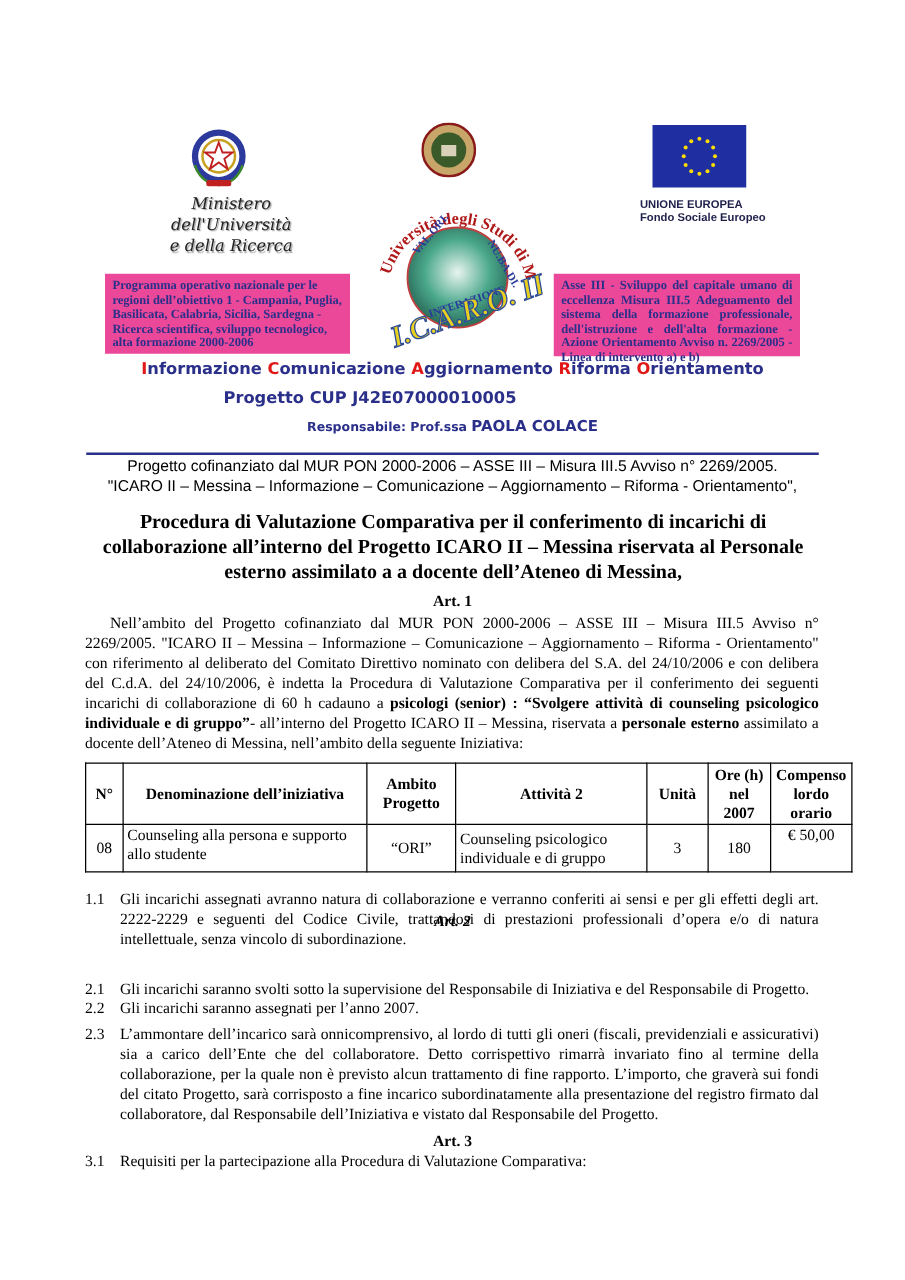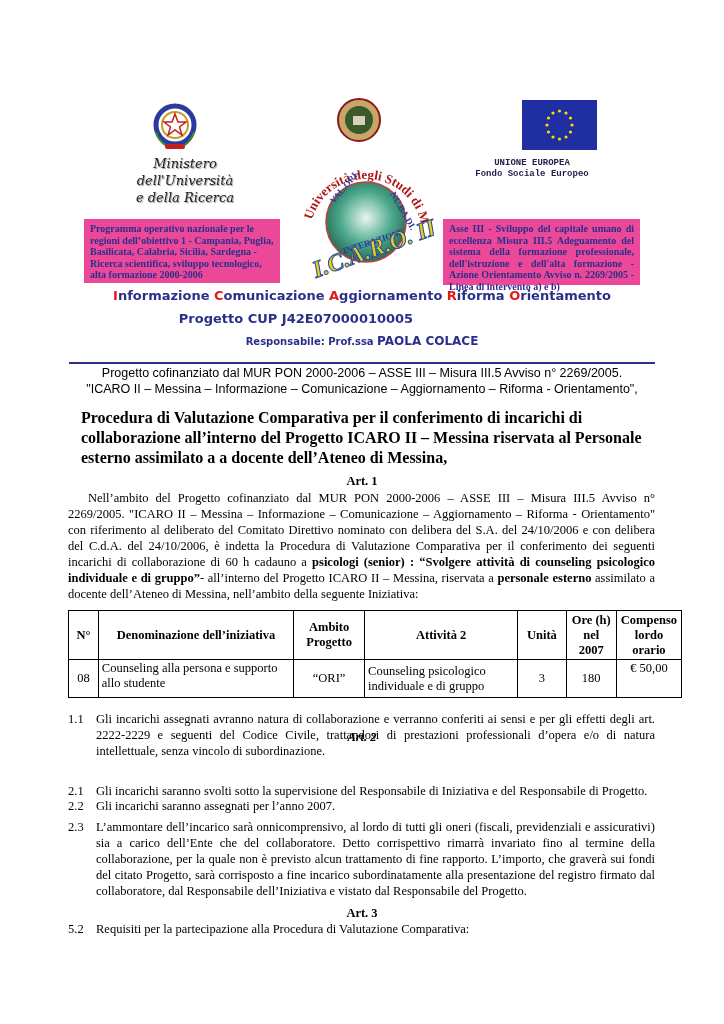--- a/index.html
+++ b/index.html
@@ -5,36 +5,36 @@
   html, body { margin:0; padding:0; background:#ffffff; }
   body { width:724px; height:1024px; position:relative; overflow:hidden; font-family:"Liberation Serif", serif; color:#000; }
   .abs { position:absolute; }
 
   
   .emblem { left:150px; top:102px; width:50px; height:50px; }
   .ministry-text { left:105px; top:155px; width:160px; text-align:center; font-family:"DejaVu Serif", serif; font-style:italic; font-size:13px; line-height:17px; color:#222; text-shadow:1px 1px 1px #999; }
   .uni-seal { left:337px; top:98px; width:44px; height:44px; }
   .icaro-logo { left:298px; top:142px; width:136px; height:140px; }
   .eu-flag { left:522px; top:100px; width:75px; height:50px; background:#1f2ea0; }
-  .eu-caption { left:472px; top:158px; width:120px; text-align:center; font-family:Liberation Mono, monospace; font-weight:bold; font-size:9px; line-height:11px; color:#1f1f4a; }
+  .eu-caption { left:512px; top:158px; width:120px; text-align:left; font-family:Liberation Sans, sans-serif; font-weight:bold; font-size:9px; line-height:11px; color:#1f1f4a; }
 
   .info-box { background:#ec4899; color:#2a2f8a; font-family:"Liberation Serif", serif; font-weight:bold; font-size:10px; line-height:11.5px; padding:4px 6px; box-sizing:border-box; }
   .info-left { left:84px; top:219px; width:196px; height:64px; }
   .info-right { left:443px; top:219px; width:197px; height:66px; text-align:justify; }
 
   
   .icaro-title { left:0; top:288px; width:724px; text-align:center; font-family:"DejaVu Sans", sans-serif; font-weight:bold; font-size:13px; color:#2a2f8a; }
   .icaro-title .cap { color:#e01818; }
   .cup { left:0; top:311px; width:592px; text-align:center; font-family:"DejaVu Sans", sans-serif; font-weight:bold; font-size:13px; color:#2a2f8a; }
   .resp { left:0; top:334px; width:724px; text-align:center; font-family:"DejaVu Sans", sans-serif; font-weight:bold; font-size:10px; color:#2a2f8a; }
   .resp .name { font-size:12px; }
   .sep { left:69px; top:362px; width:586px; height:2px; background:#2a2f8a; }
   .cofin { left:0; top:365px; width:724px; text-align:center; font-family:"Liberation Sans", sans-serif; font-size:12.5px; line-height:16px; }
 
-  .main-title { left:81px; top:408px; width:585px; text-align:left; font-weight:bold; font-size:16px; line-height:20px; }
+  .main-title { left:70px; top:408px; width:585px; text-align:center; font-weight:bold; font-size:16px; line-height:20px; }
   .art-heading { width:724px; left:0; text-align:center; font-weight:bold; font-size:12.5px; }
   .para { left:68px; width:587px; font-size:12.5px; line-height:16px; text-align:justify; }
   .para b { font-weight:bold; }
 
   table.init { position:absolute; left:68px; top:610px; width:614px; border-collapse:collapse; font-size:12.5px; }
   table.init th, table.init td { border:1px solid #000; padding:1px 3px; vertical-align:middle; }
   table.init th { font-weight:bold; text-align:center; line-height:15px; height:46px; }
   table.init td { line-height:15px; height:35px; }
   .c { text-align:center; }
   .top { vertical-align:top !important; }
@@ -170,15 +170,15 @@
   <span class="n">2.2</span>
   <div class="t">Gli incarichi saranno assegnati per l’anno 2007.</div>
 </div>
 <div class="num-item" style="top:819px;">
   <span class="n">2.3</span>
   <div class="t">L’ammontare dell’incarico sarà onnicomprensivo, al lordo di tutti gli oneri (fiscali, previdenziali e assicurativi) sia a carico dell’Ente che del collaboratore. Detto corrispettivo rimarrà invariato fino al termine della collaborazione, per la quale non è previsto alcun trattamento di fine rapporto. L’importo, che graverà sui fondi del citato Progetto, sarà corrisposto a fine incarico subordinatamente alla presentazione del registro firmato dal collaboratore, dal Responsabile dell’Iniziativa e vistato dal Responsabile del Progetto.</div>
 </div>
 
 <div class="abs art-heading" style="top:906px;">Art. 3</div>
 <div class="num-item" style="top:921px;">
-  <span class="n">5.2</span>
+  <span class="n">3.1</span>
   <div class="t">Requisiti per la partecipazione alla Procedura di Valutazione Comparativa:</div>
 </div>
 
 </body></html>

